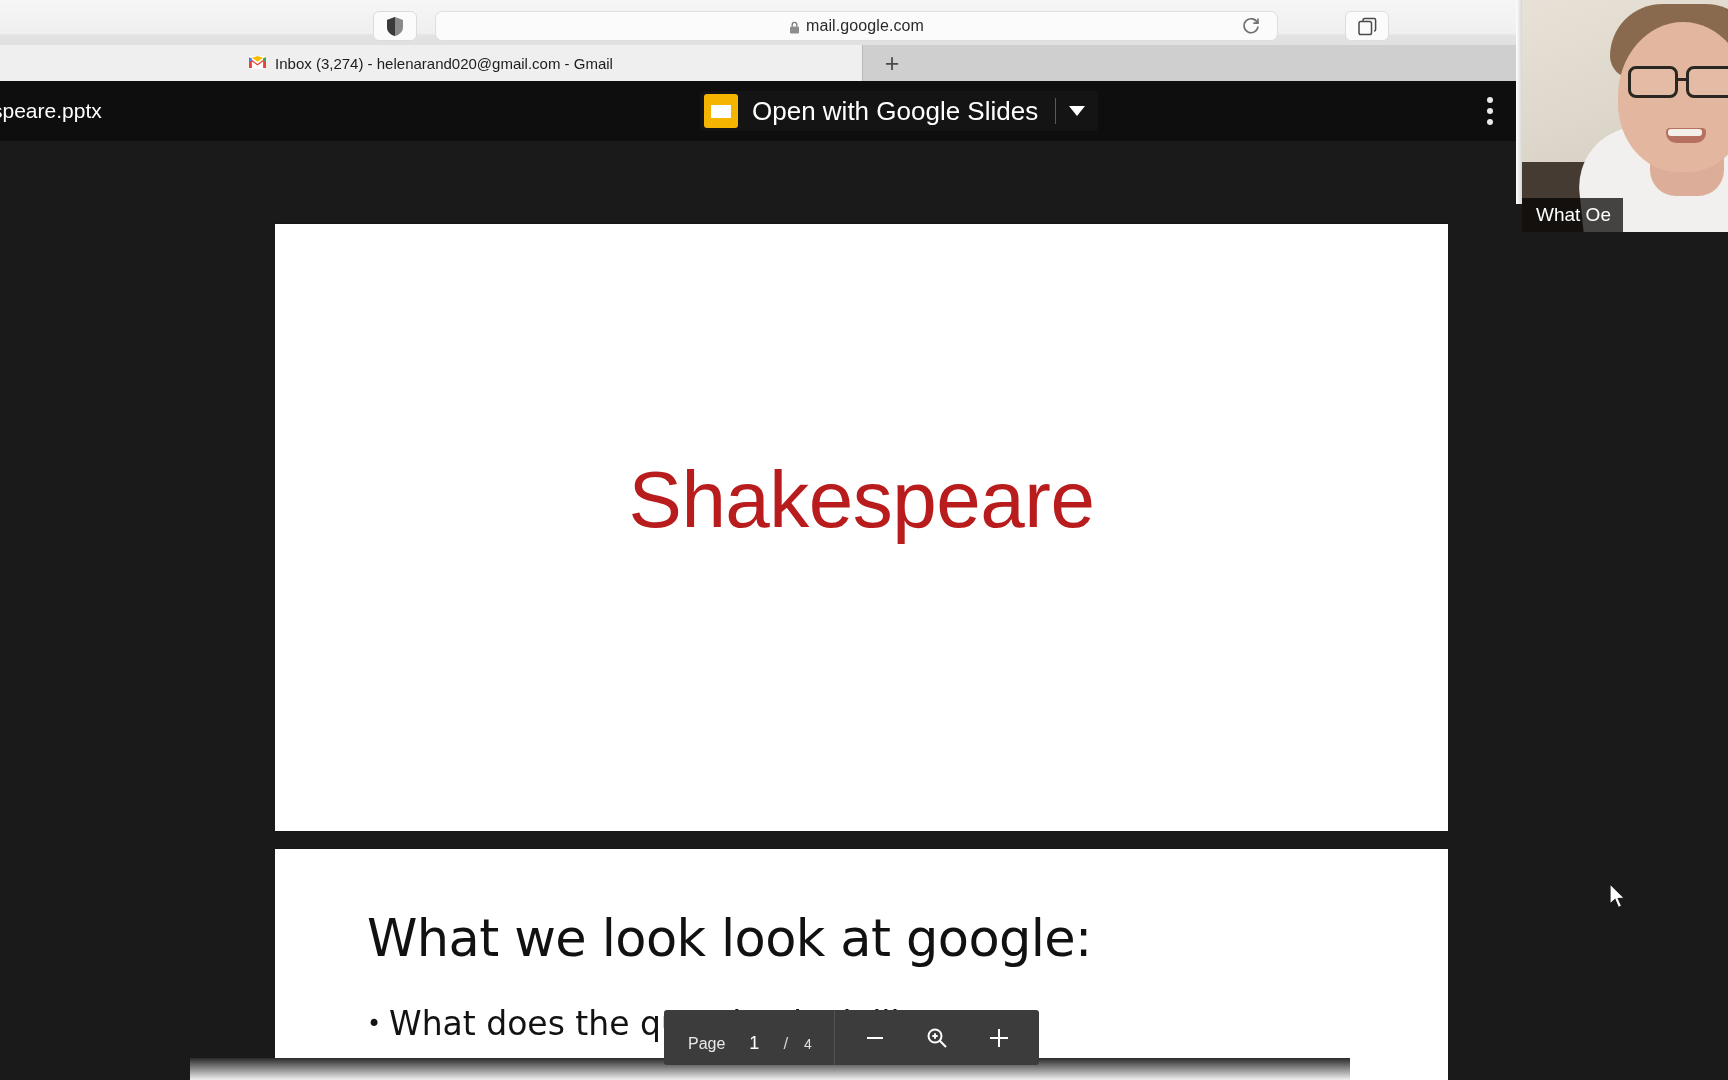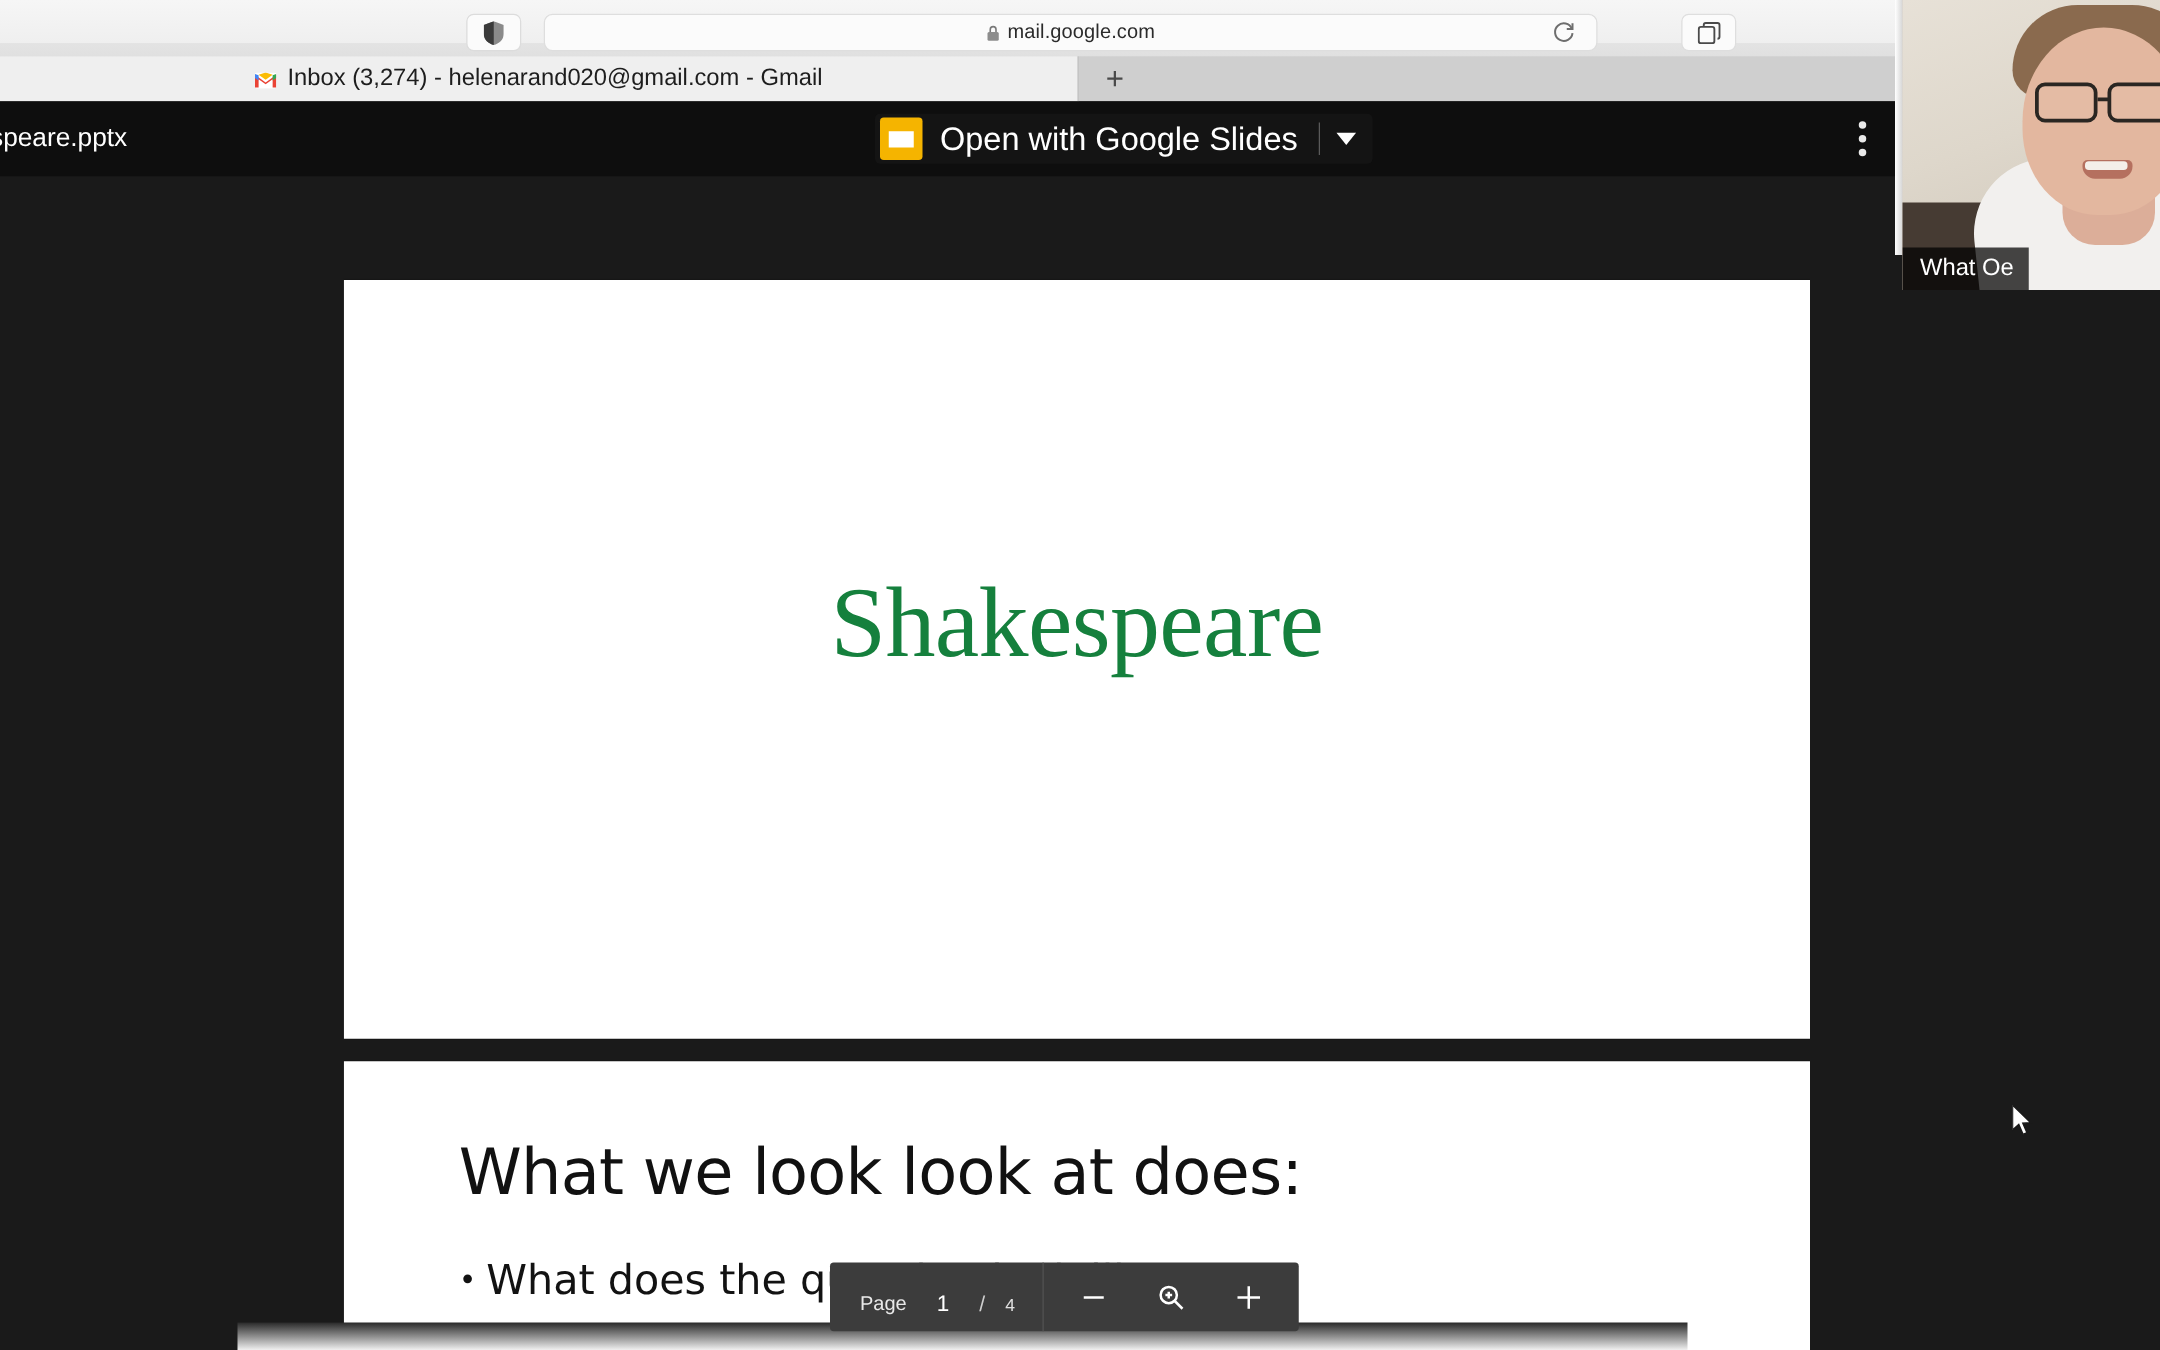--- a/index.html
+++ b/index.html
@@ -52,21 +52,21 @@
   }
 
   
   .tabstrip {
     position: absolute; left: 0; top: 45px; width: 100%; height: 36px;
     background: #cfcfcf;
     display: flex; align-items: stretch;
   }
   .tab {
     display: flex; align-items: center; justify-content: center; gap: 9px;
-    font-size: 19px; color: #3c3c3c;
+    font-size: 15px; color: #3c3c3c;
     border-right: 1px solid #b9b9b9;
     padding: 0 14px;
     overflow: hidden; white-space: nowrap;
   }
   .tab.active { background: #efefef; color: #1d1d1d; }
   .tab-gmail { width: 863px; }
   .tab-zoom  { width: 700px; }
   .tab-favicon { width: 17px; height: 17px; flex: none; display:block; }
   .newtab-btn {
     width: 58px; display: flex; align-items: center; justify-content: center;
@@ -185,22 +185,22 @@
   .slide {
     width: 1173px; background: #ffffff; position: relative;
     box-shadow: 0 0 0 1px rgba(0,0,0,0.12);
   }
   .slide-1 { height: 607px; margin-top: 83px; }
   .slide-2 { height: 607px; margin-top: 18px; }
 
   .slide-title-center {
     position: absolute; left: 0; top: 0; width: 100%; height: 100%;
     display: flex; align-items: center; justify-content: center;
-    font-family: Liberation Serif, serif;
-    font-size: 80px; color: #15803d; letter-spacing: -0.5px;
+    font-family: Liberation Sans, sans-serif;
+    font-size: 80px; color: #b91c1c; letter-spacing: -0.5px;
     transform: translateY(-28px);
   }
   .slide2-heading {
     position: absolute; left: 92px; top: 60px;
     font-family: "DejaVu Sans", sans-serif;
     font-size: 51px; color: #111; letter-spacing: -0.6px; white-space: nowrap;
   }
   .slide2-bullets {
     position: absolute; left: 92px; top: 155px; width: 950px;
     font-family: "DejaVu Sans", sans-serif;
@@ -507,21 +507,21 @@
           <i></i>
           <i></i>
       </div>
     </div>
 
     <div class="slides">
       <div class="slide slide-1">
         <div class="slide-title-center">Shakespeare</div>
       </div>
       <div class="slide slide-2">
-        <div class="slide2-heading">What we look look at does:</div>
+        <div class="slide2-heading">What we look look at google:</div>
         <ul class="slide2-bullets" id="slide2-bullets">
             <li>What does the question look like?</li>
           </ul>
       </div>
     </div>
   </div>
 
   <div class="pv-pagebar">
     <div class="pv-pagebar-left">
       <span class="pv-page-label">Page</span>

